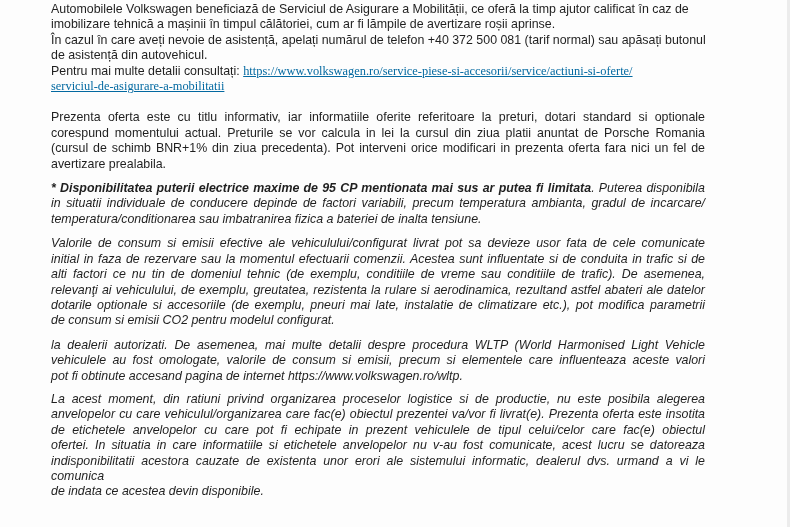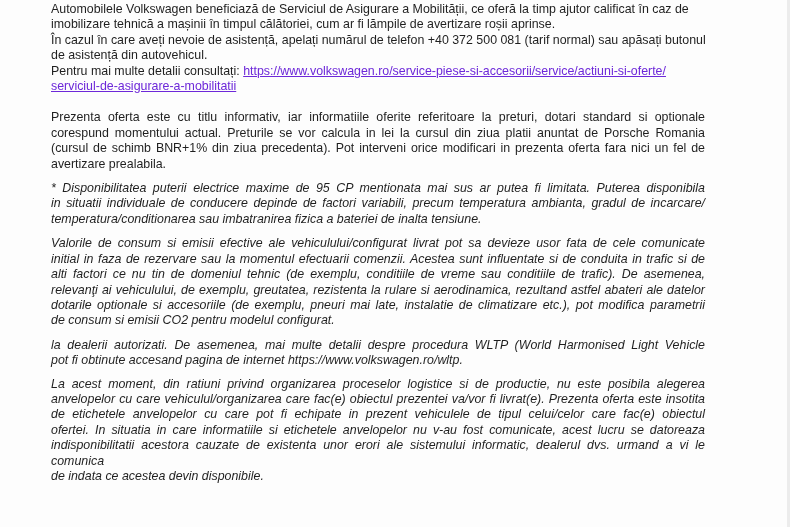--- a/index.html
+++ b/index.html
@@ -47,28 +47,29 @@
       text-align-last: justify;
       white-space: normal;
     }
     .p-gap {
       height: 9px;
     }
     .p-gap-sm {
       height: 8px;
     }
     a.link {
-      color: #6d28d9;
+      color: #0369a1;
       text-decoration: underline;
+      font-family: Liberation Serif, serif;
     }
     .italic {
       font-style: italic;
     }
     .bold {
-      font-weight: normal;
+      font-weight: bold;
     }
     .edge-line {
       position: absolute;
       left: 787px;
       top: 0;
       width: 3px;
       height: 527px;
       background: #ececec;
     }
   </style>
@@ -112,20 +113,21 @@
       <span class="line justify">alti factori ce nu tin de domeniul tehnic (de exemplu, conditiile de vreme sau conditiile de trafic). De asemenea,</span>
       <span class="line justify">relevanţi ai vehiculului, de exemplu, greutatea, rezistenta la rulare si aerodinamica, rezultand astfel abateri ale datelor</span>
       <span class="line justify">dotarile optionale si accesoriile (de exemplu, pneuri mai late, instalatie de climatizare etc.), pot modifica parametrii</span>
       <span class="line">de consum si emisii CO2 pentru modelul configurat.</span>
     </div>
 
     <div class="p-gap"></div>
 
     <div class="block italic">
       <span class="line justify">la dealerii autorizati. De asemenea, mai multe detalii despre procedura WLTP (World Harmonised Light Vehicle</span>
+      <span class="line justify">vehiculele au fost omologate, valorile de consum si emisii, precum si elementele care influenteaza aceste valori</span>
       <span class="line">pot fi obtinute accesand pagina de internet https://www.volkswagen.ro/wltp.</span>
     </div>
 
     <div class="p-gap-sm"></div>
 
     <div class="block italic">
       <span class="line justify">La acest moment, din ratiuni privind organizarea proceselor logistice si de productie, nu este posibila alegerea</span>
       <span class="line justify">anvelopelor cu care vehiculul/organizarea care fac(e) obiectul prezentei va/vor fi livrat(e). Prezenta oferta este insotita</span>
       <span class="line justify">de etichetele anvelopelor cu care pot fi echipate in prezent vehiculele de tipul celui/celor care fac(e) obiectul</span>
       <span class="line justify">ofertei.  In  situatia  in  care informatiile si etichetele anvelopelor nu v-au fost comunicate, acest lucru se datoreaza</span>

